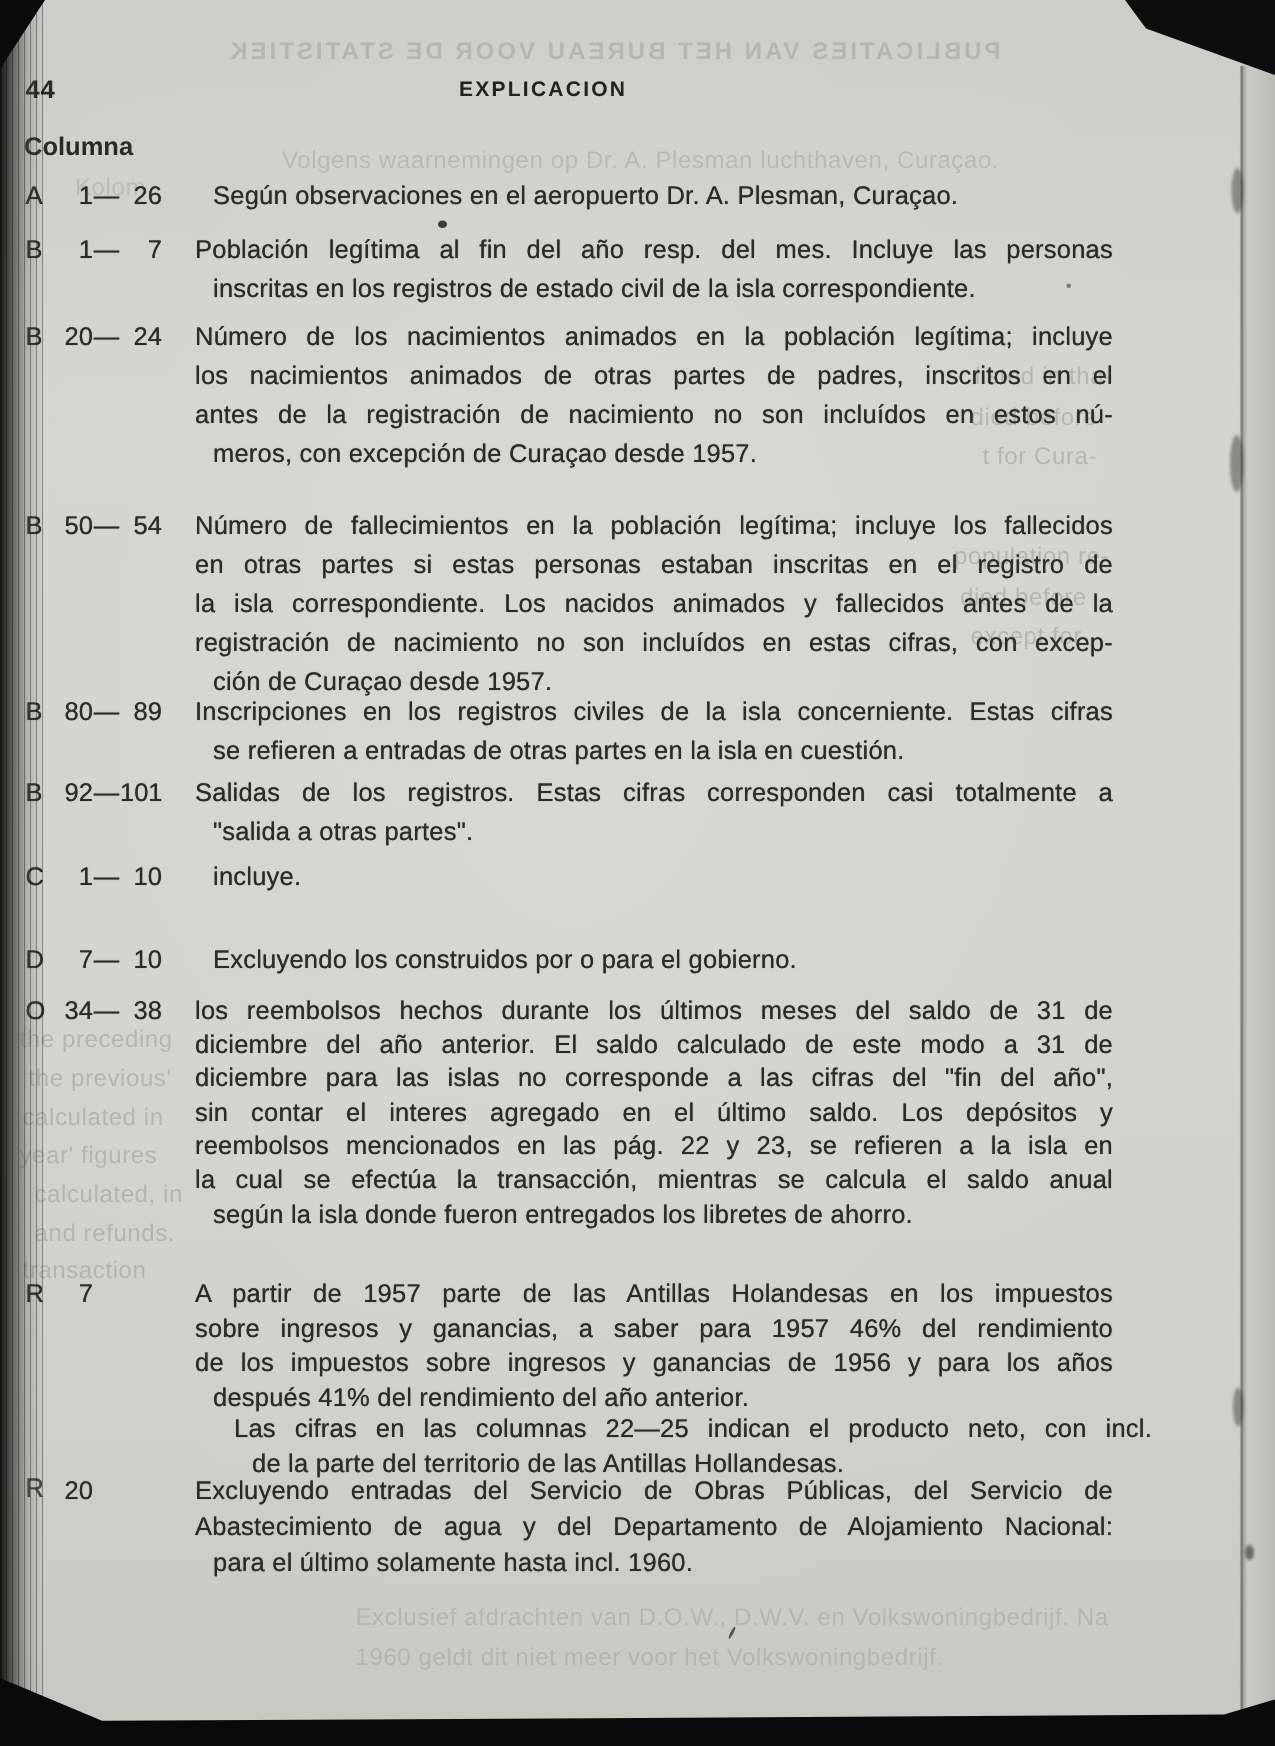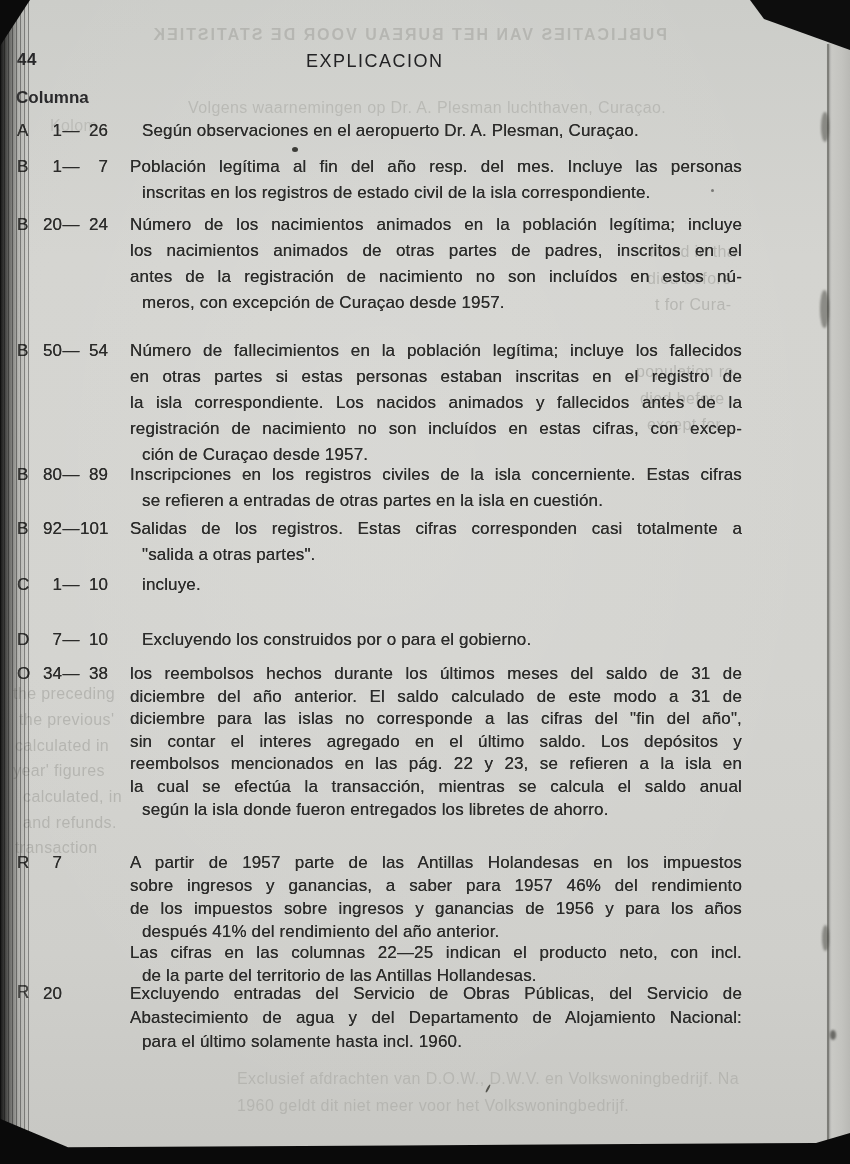--- a/index.html
+++ b/index.html
@@ -52,21 +52,21 @@
     position:absolute;left:0;bottom:0;width:850px;height:84px;background:#0a0a0a;
     clip-path:polygon(0 46%, 8% 80%, 47% 78%, 96% 75%, 100% 63%, 100% 100%, 0 100%);
   }
   
   .page-number{
     position:absolute;left:17px;top:50px;
     font-size:17px;font-weight:bold;color:#28282a;letter-spacing:.5px;
   }
   .title{
     position:absolute;left:306px;top:51px;
-    font-size:18px;font-weight:normal;color:#222224;letter-spacing:1.5px;
+    font-size:14px;font-weight:bold;color:#222224;letter-spacing:1.5px;
   }
   .column-heading{
     position:absolute;left:16px;top:88px;
     font-size:17px;font-weight:600;color:#2a2a2c;
   }
   
   .row{
     position:absolute;left:17px;width:760px;
     display:grid;
     grid-template-columns:19px 26px 18px 28px 642px;
@@ -90,21 +90,21 @@
   .row-0{top:118px;line-height:26px;}
   .row-1{top:154px;line-height:26px;}
   .row-2{top:212px;line-height:26px;}
   .row-3{top:338px;line-height:26px;}
   .row-4{top:462px;line-height:26px;}
   .row-5{top:516px;line-height:26px;}
   .row-6{top:572px;line-height:26px;}
   .row-7{top:627px;line-height:26px;}
   .row-8{top:663px;line-height:22.6px;}
   .row-9{top:851px;line-height:23px;}
-  .row-10{top:941px;line-height:23px;}
+  .row-10{top:941px;line-height:23px;padding-left:26px;}
   .row-11{top:982px;line-height:24px;}
   
   .row-11 .letter{transform:scaleY(1.05);opacity:.85;}
   
   .ghost{
     position:absolute;
     font-size:16px;
     color:#9e9e99;
     opacity:.55;
     filter:blur(.5px);

